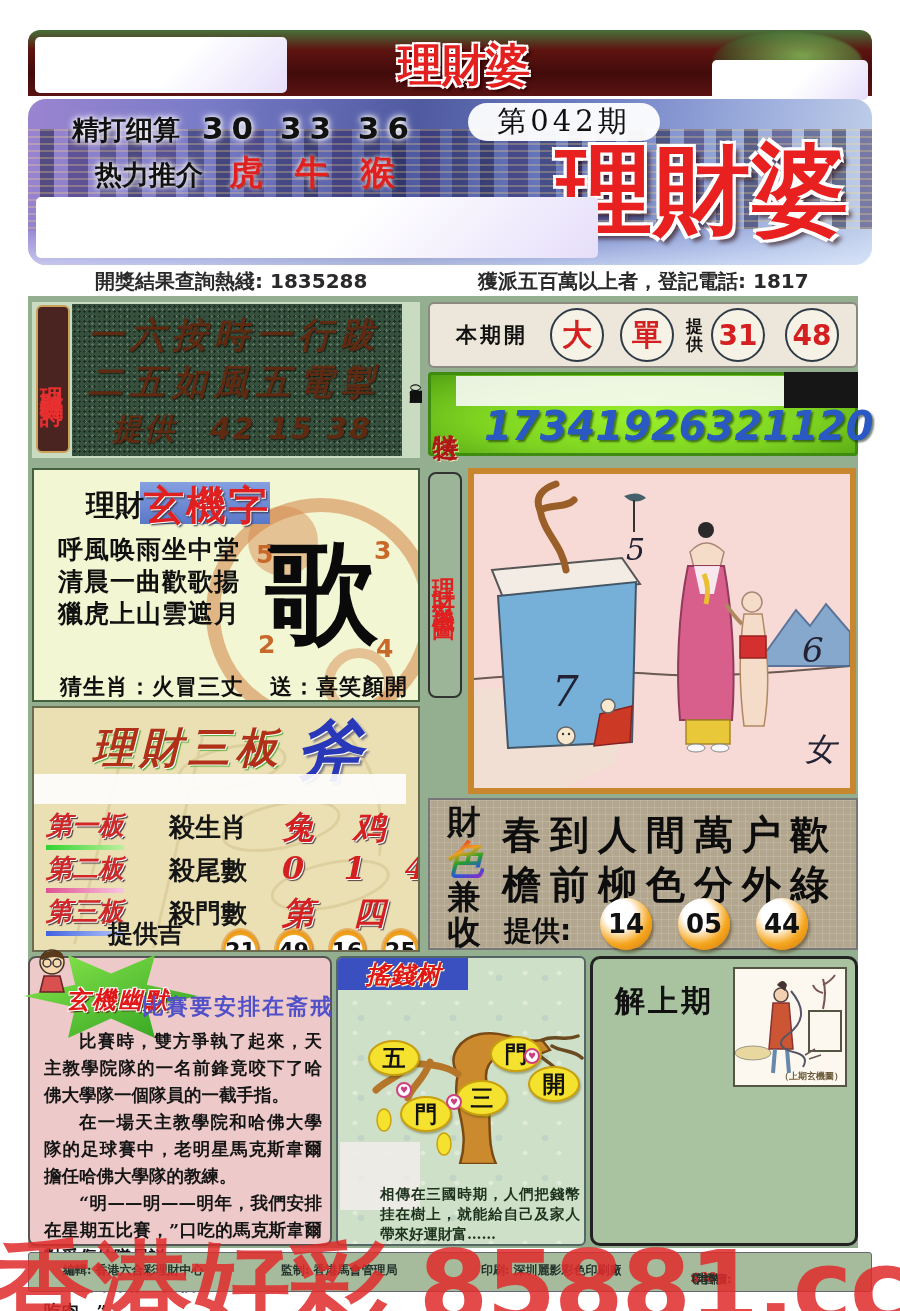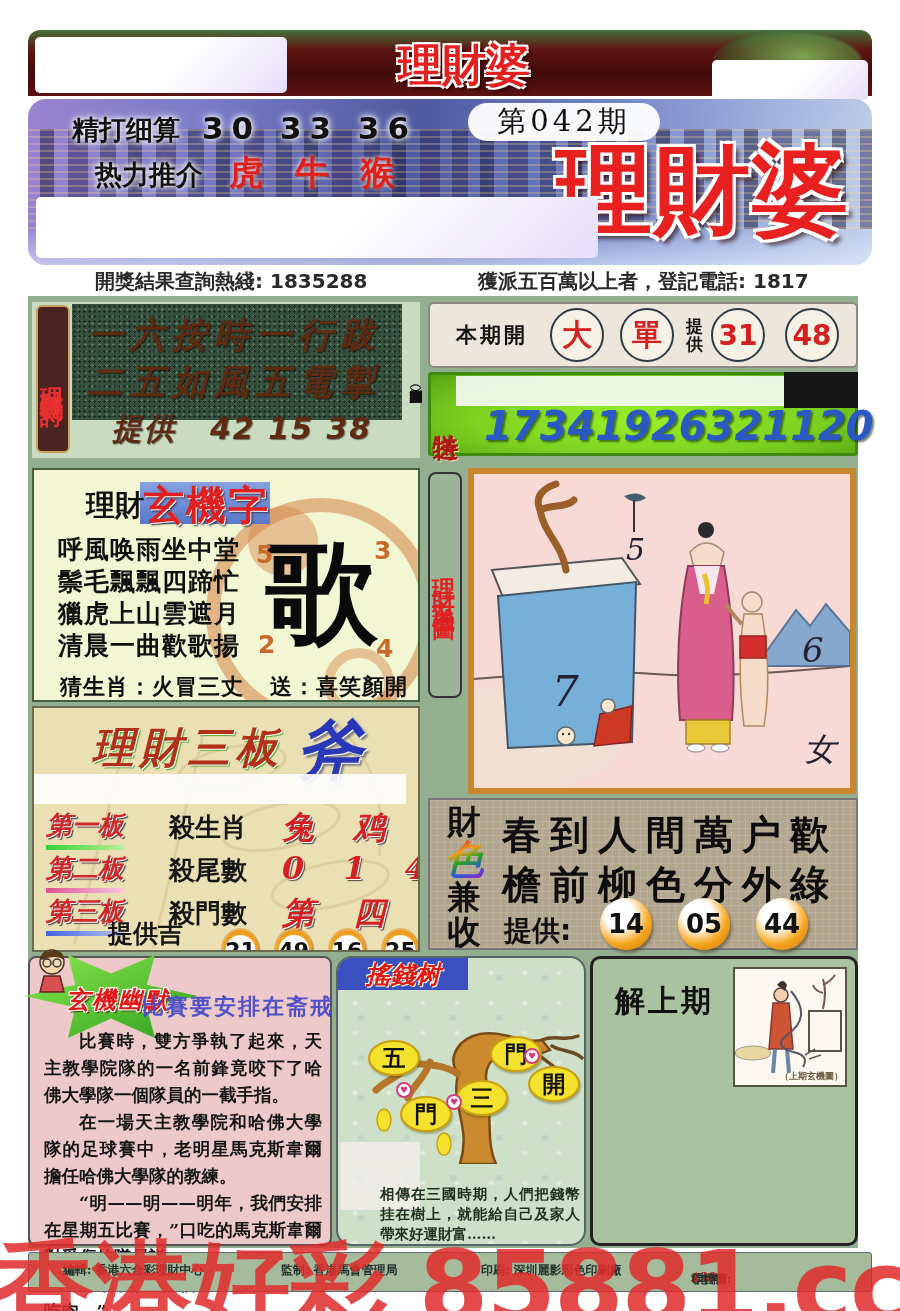--- a/index.html
+++ b/index.html
@@ -51,21 +51,21 @@
      font-family:"DejaVu Sans","Liberation Sans",sans-serif;}
 
   
   .content-bg{left:28px;top:296px;width:830px;height:952px;background:#94ae90;}
 
   
   .temashi{left:32px;top:302px;width:388px;height:156px;background:#c9dcc1;}
   .temashi-label{left:4px;top:3px;width:30px;height:144px;background:#4a2420;border:2px solid #caa05a;
     border-radius:6px;color:#e83030;font-size:23px;font-weight:900;letter-spacing:4px;
     display:flex;justify-content:center;}
-  .temashi-tex{left:40px;top:2px;width:330px;height:116px;background:#35503d;
+  .temashi-tex{left:40px;top:2px;width:330px;height:152px;background:#35503d;
     background-image:radial-gradient(rgba(0,0,0,.45) 1px,transparent 1.4px),radial-gradient(rgba(190,210,180,.28) 1px,transparent 1.4px);
     background-size:5px 5px,7px 7px;background-position:0 0,3px 2px;}
   .temashi-line{position:absolute;color:#5f2a12;font-weight:900;font-style:italic;
     text-shadow:1px 1px 1px rgba(0,0,0,.5);white-space:nowrap;}
   .tm1{left:16px;top:8px;font-size:35px;letter-spacing:7px;}
   .tm2{left:16px;top:55px;font-size:35px;letter-spacing:7px;}
   .tm3{left:40px;top:105px;font-size:30px;letter-spacing:2px;}
   .tm3 .n{margin-left:34px;font-family:"DejaVu Sans",sans-serif;}
   .temashi-note{left:372px;top:2px;width:20px;height:152px;color:#111;font-size:12.5px;
     font-weight:bold;display:flex;justify-content:center;}
@@ -182,21 +182,21 @@
     font-family:"DejaVu Sans",sans-serif;letter-spacing:2px;
     text-shadow:-1px -1px 0 #fff,1px -1px 0 #fff,-1px 1px 0 #fff,1px 1px 0 #fff,2px 2px 1px #430;}
   .joke-head{left:112px;top:34px;font-size:22px;font-weight:900;color:#5050c8;letter-spacing:2px;white-space:nowrap;}
   .joke-body{left:14px;top:70px;width:278px;font-size:17.5px;line-height:27px;font-weight:bold;
     color:#151515;text-align:justify;}
   .joke-body p{margin:0;text-indent:2em;}
   .toon{left:0px;top:-12px;width:44px;height:52px;}
 
   
   .mtree{left:336px;top:956px;width:250px;height:290px;background:#cfe0c8;border:2px solid #566;
-    border-radius:16px;box-sizing:border-box;overflow:hidden;
+    border-radius:6px;box-sizing:border-box;overflow:hidden;
     background-image:radial-gradient(rgba(255,255,255,.35) 2px,transparent 3px),
                      radial-gradient(rgba(120,160,190,.18) 3px,transparent 4px);
     background-size:34px 30px,46px 40px;}
   .mtree-title{left:112px;top:8px;width:130px;height:32px;background:#3a50c0;display:flex;
     align-items:center;justify-content:center;font-size:25px;font-weight:900;font-style:italic;
     color:#e01818;font-family:"DejaVu Sans",sans-serif;
     text-shadow:-1px -1px 0 #ffd,1px 1px 0 #ffd;}
   .tree-svg{left:0;top:28px;width:250px;height:178px;}
   .leaf{position:absolute;width:52px;height:36px;border-radius:50%;background:#f5e22e;
     border:2px solid #c8a010;box-sizing:border-box;display:flex;align-items:center;justify-content:center;
@@ -302,23 +302,22 @@
     <div class="abs tesong-black"></div>
   </div>
 
   <div class="abs xjz">
     <div class="abs taichi"></div>
     <div class="abs xjz-titlebar"></div>
     <div class="abs xjz-pre">理財</div>
     <div class="abs xjz-title">玄機字</div>
     <div class="abs xjz-poem">
       <div>呼風唤雨坐中堂</div>
-      <div>鬃毛飄飄四蹄忙</div>
+      <div>清晨一曲歡歌揚</div>
       <div>獵虎上山雲遮月</div>
-      <div>清晨一曲歡歌揚</div>
     </div>
     <div class="abs xjz-big">歌</div>
     <div class="xjz-corner c-tl">5</div>
     <div class="xjz-corner c-tr">3</div>
     <div class="xjz-corner c-bl">2</div>
     <div class="xjz-corner c-br">4</div>
     <div class="abs xjz-foot">
       <span>猜生肖：</span><span>火冒三丈</span><span class="gap"></span><span>送：</span><span>喜笑顏開</span>
     </div>
   </div>

